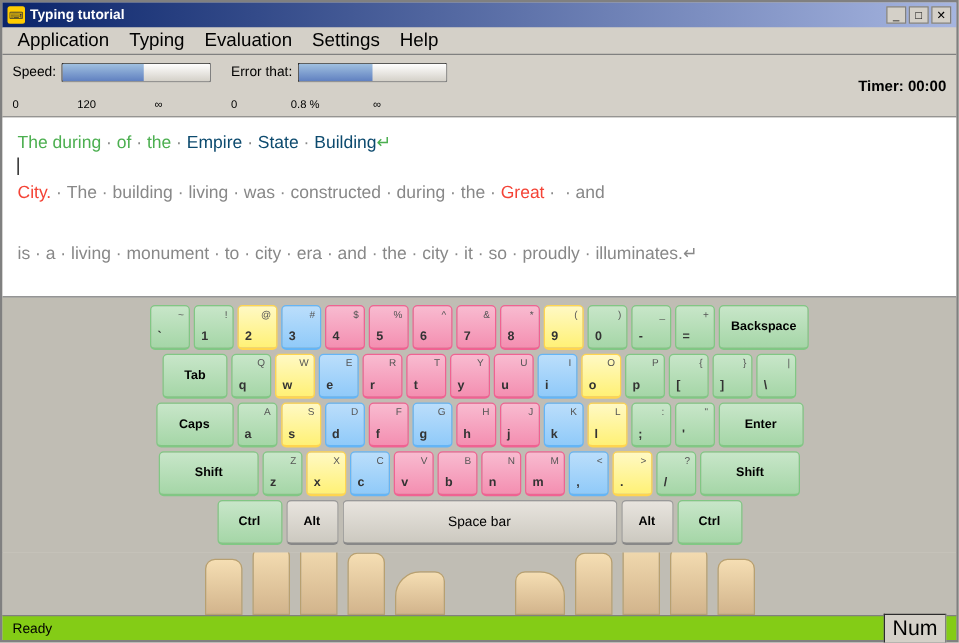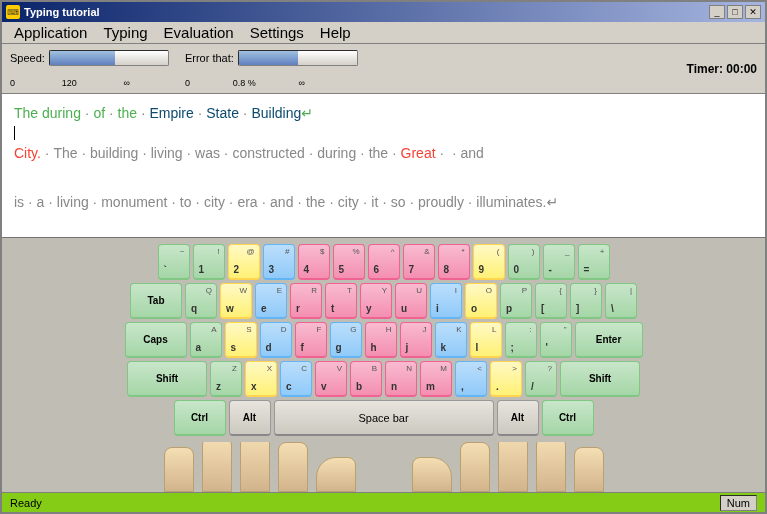--- a/index.html
+++ b/index.html
@@ -245,21 +245,21 @@
       height: 20px;
     }
     .status-text {
       font-size: 11px;
       color: #000;
     }
     .num-indicator {
       background: #d4d0c8;
       border: 1px inset #808080;
       padding: 1px 6px;
-      font-size: 11px;
+      font-size: 17px;
     }
     
     .f-pinky-l { background: linear-gradient(to bottom, #c8e6c9, #a5d6a7); border-color: #81c784; }
     .f-ring-l { background: linear-gradient(to bottom, #fff9c4, #fff176); border-color: #ffd54f; }
     .f-middle-l { background: linear-gradient(to bottom, #bbdefb, #90caf9); border-color: #64b5f6; }
     .f-index-l { background: linear-gradient(to bottom, #f8bbd0, #f48fb1); border-color: #f06292; }
     .f-index-r { background: linear-gradient(to bottom, #f8bbd0, #f48fb1); border-color: #f06292; }
     .f-middle-r { background: linear-gradient(to bottom, #bbdefb, #90caf9); border-color: #64b5f6; }
     .f-ring-r { background: linear-gradient(to bottom, #fff9c4, #fff176); border-color: #ffd54f; }
     .f-pinky-r { background: linear-gradient(to bottom, #c8e6c9, #a5d6a7); border-color: #81c784; }
@@ -447,20 +447,21 @@
         <span class="key-main-label">0</span>
       </div>
       <div class="key f-pinky-r" style="min-width:32px">
         <span class="key-sublabel">_</span>
         <span class="key-main-label">-</span>
       </div>
       <div class="key f-pinky-r" style="min-width:32px">
         <span class="key-sublabel">+</span>
         <span class="key-main-label">=</span>
       </div>
+      <div class="key f-pinky-r key-backspace" style="font-size:10px; font-weight:bold;">Backspace</div>
     </div>
 
     <div class="key-row">
       <div class="key f-pinky-l key-tab" style="font-size:10px; font-weight:bold;">Tab</div>
       <div class="key f-pinky-l" style="min-width:32px">
         <span class="key-sublabel">Q</span>
         <span class="key-main-label">q</span>
       </div>
       <div class="key f-ring-l" style="min-width:32px">
         <span class="key-sublabel">W</span>

